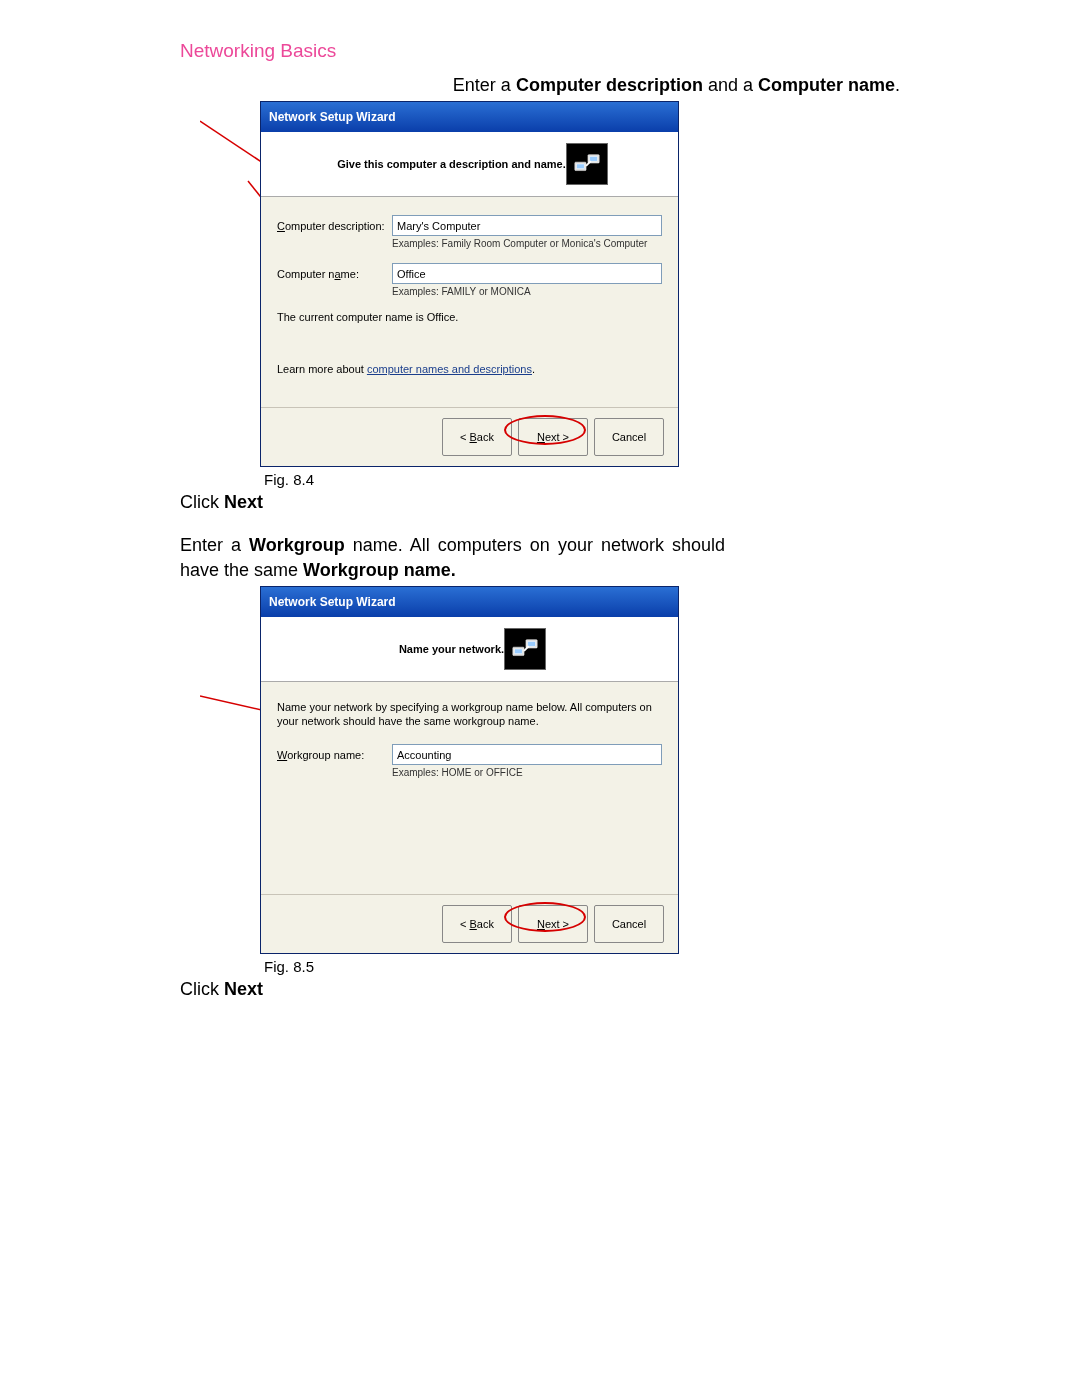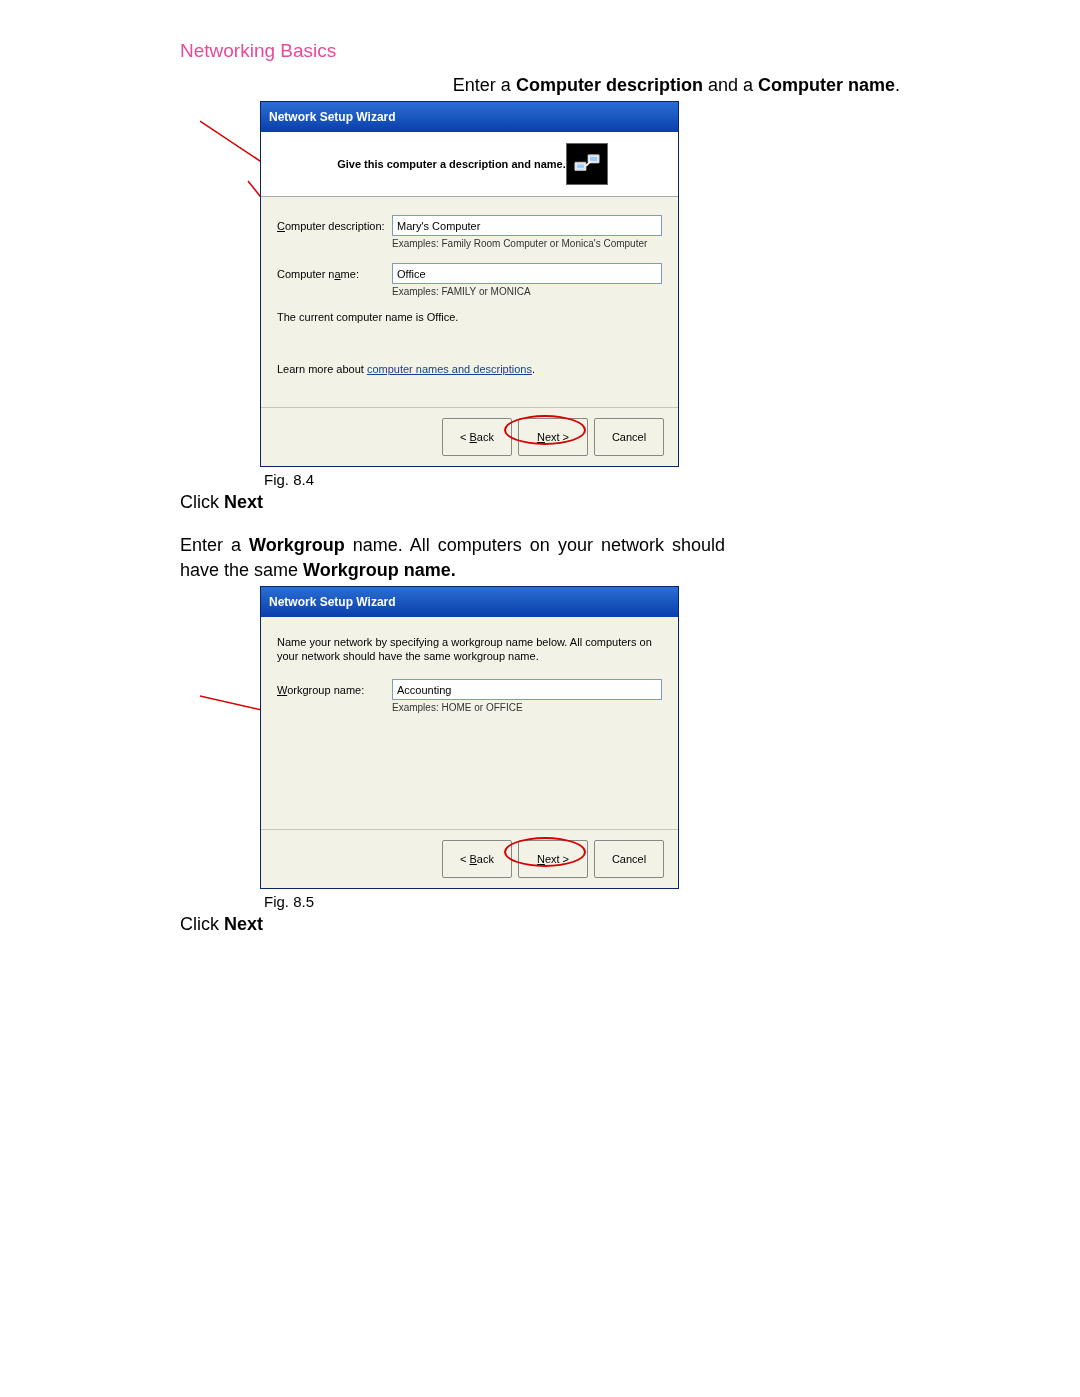--- a/index.html
+++ b/index.html
@@ -244,20 +244,34 @@
       <defs>
         <marker id="ah2" markerWidth="8" markerHeight="8" refX="6" refY="3" orient="auto">
           <path d="M0,0 L7,3 L0,6 Z" fill="#d60000"></path>
         </marker>
       </defs>
       <line x1="0" y1="10" x2="88" y2="30" stroke="#d60000" stroke-width="1.5" marker-end="url(#ah2)"></line>
     </svg>
 
     <div class="wizard">
       <div class="titlebar">Network Setup Wizard</div>
+      <div class="header-panel">
+        <div class="header-title">Name your network.</div>
+        <div class="header-icon">
+          <svg viewBox="0 0 32 32">
+              <g fill="#fff" stroke="#fff" stroke-width="0.5">
+            <rect x="3" y="14" width="12" height="9" rx="1" fill="#ddd"></rect>
+            <rect x="5" y="16" width="8" height="5" fill="#9cf"></rect>
+            <rect x="17" y="6" width="12" height="9" rx="1" fill="#ddd"></rect>
+            <rect x="19" y="8" width="8" height="5" fill="#9cf"></rect>
+            <line x1="15" y1="18" x2="20" y2="13" stroke="#fff" stroke-width="2"></line>
+          </g>
+            </svg>
+        </div>
+      </div>
 
       <div class="body-panel tall-body">
         <div class="body-note">Name your network by specifying a workgroup name below. All computers on your network should have the same workgroup name.</div>
 
         <div class="form-row">
           <div class="form-label"><span class="ul">W</span><span>orkgroup name:</span></div>
           <input class="form-input" value="Accounting" style="">
         </div>
         <div class="examples">Examples: HOME or OFFICE</div>
         <div style="height:90px;"></div>

